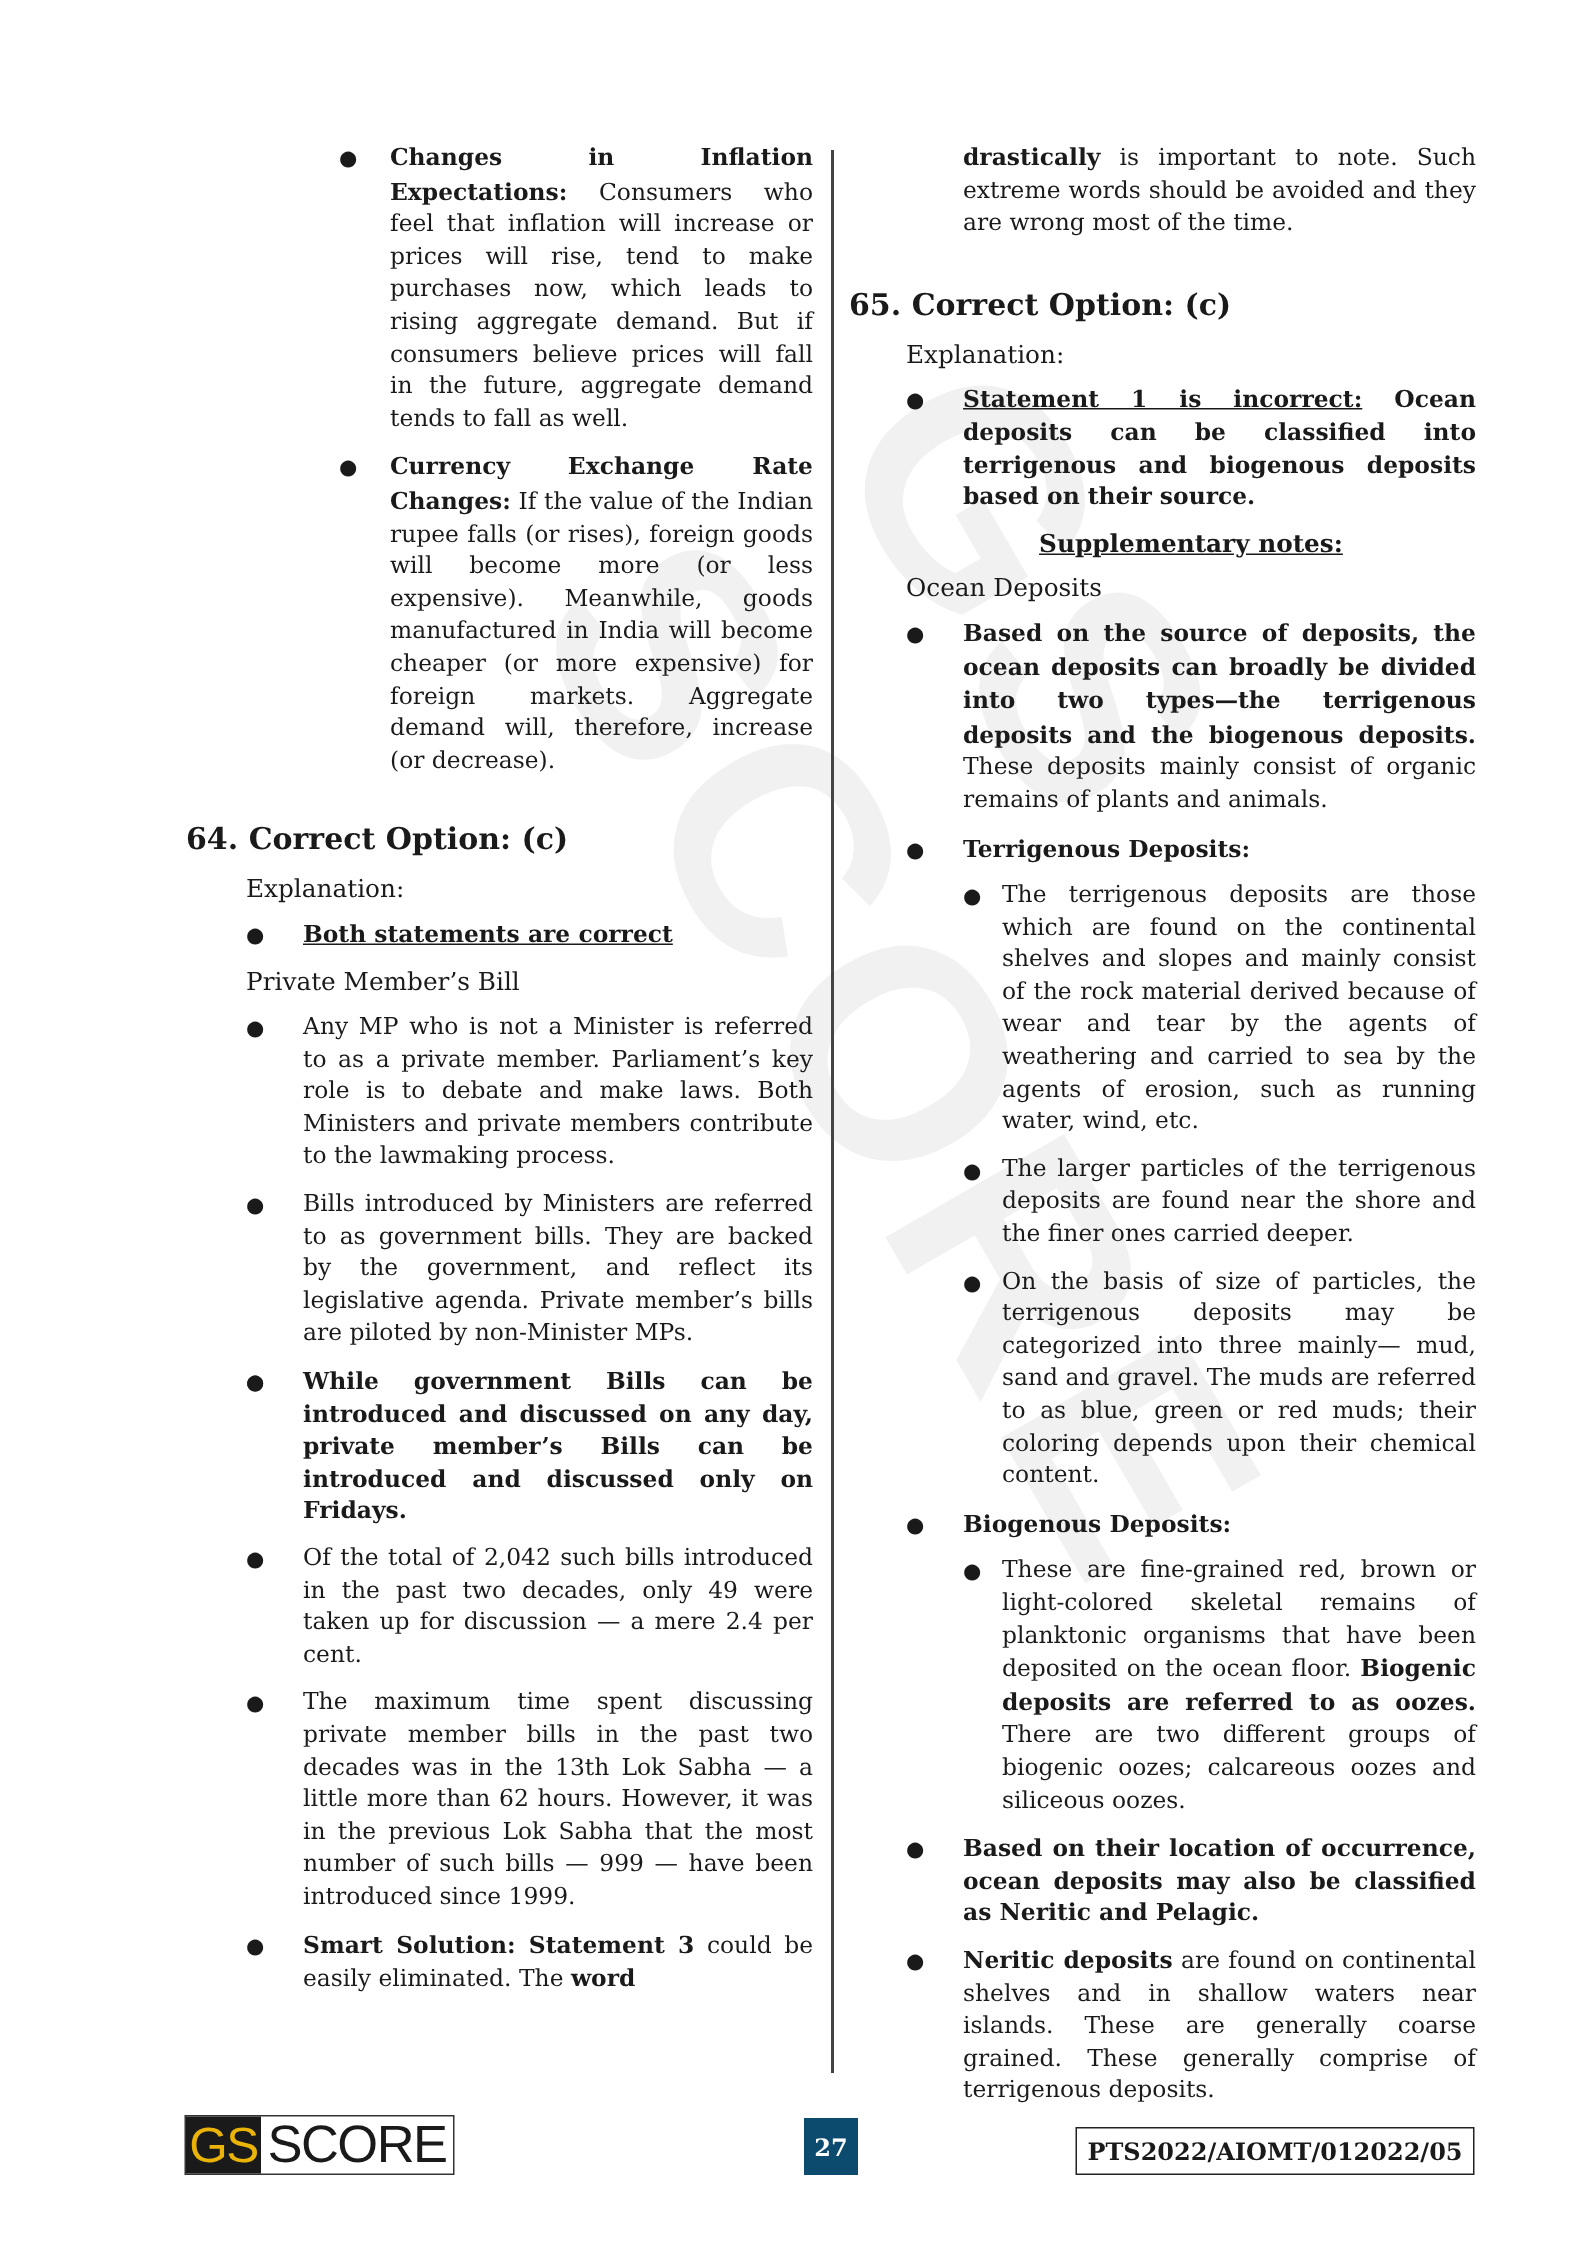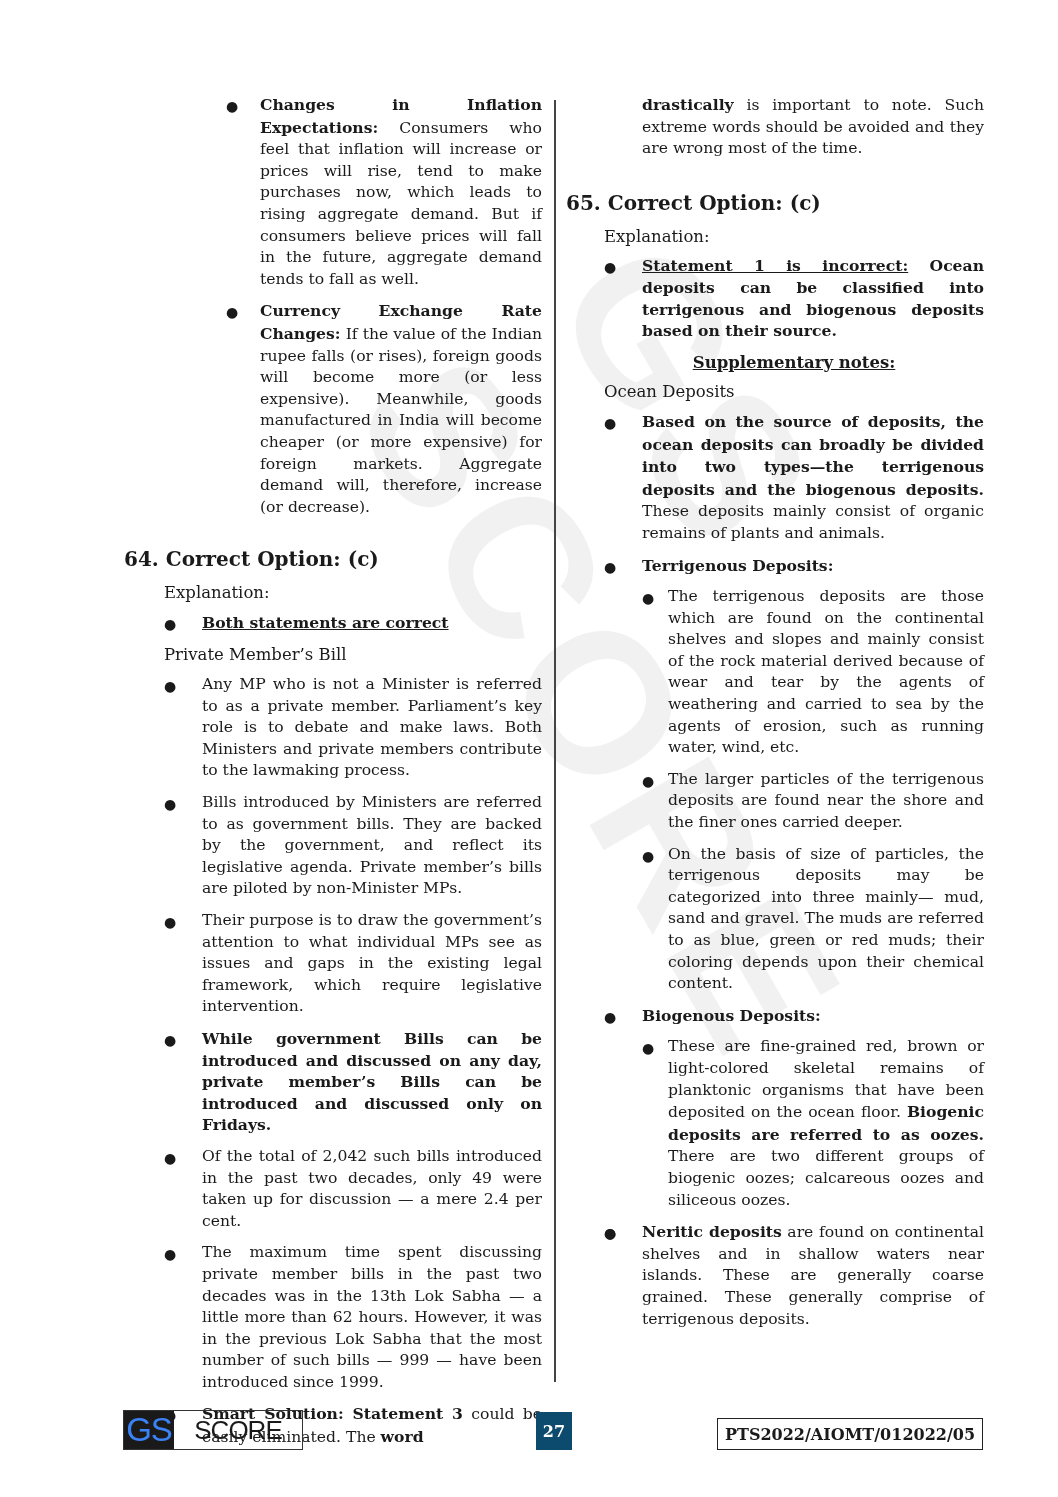--- a/index.html
+++ b/index.html
@@ -19,22 +19,22 @@
   .item .dot { position:absolute; left:-34px; top:2px; font-size:14px; }
   .item.l1 { padding-left:38px; }
   .item.l1 .dot { left:0; }
   .item.l2 { padding-left:64px; }
   .item.l2 .dot { left:38px; }
   .b { font-weight:bold; }
   .first-items .item { padding-left:34px; margin-left:-2px; }
   .first-items .item .dot { left:0; }
   .footer-logo { position:absolute; left:123px; top:1410px; width:178px; height:38px;
        border:1.5px solid #333; display:flex; font-family:"Liberation Sans",sans-serif; }
-  .logo-gs { background:#1a1a1a; color:#3b82f6; font-size:33px; width:50px; display:flex; align-items:center; justify-content:center; letter-spacing:-1px; }
-  .logo-score { color:#1a1a1a; font-size:26px; flex:1; display:flex; align-items:center; justify-content:center; letter-spacing:-1px; }
+  .logo-gs { background:#1a1a1a; color:#eab308; font-size:33px; width:50px; display:flex; align-items:center; justify-content:center; letter-spacing:-1px; }
+  .logo-score { color:#1a1a1a; font-size:35px; flex:1; display:flex; align-items:center; justify-content:center; letter-spacing:-1px; }
   .page-num { position:absolute; left:536px; top:1412px; width:36px; height:38px; background:#0c4a6e; color:#fff;
        font-weight:bold; font-size:16px; display:flex; align-items:center; justify-content:center; }
   .code-box { position:absolute; left:717px; top:1418px; width:264px; height:30px; border:1.5px solid #222;
        display:flex; align-items:center; justify-content:center; font-weight:bold; font-size:16px; }
 </style>
 </head>
 <body>
 
 <div class="watermark">GS SCORE</div>
 
@@ -67,21 +67,20 @@
   <div class="item l1">
     <span class="dot">●</span>
     <span>Any MP who is not a Minister is referred to as a private member. Parliament’s key role is to debate and make laws. Both Ministers and private members contribute to the lawmaking process.</span>
   </div>
   <div class="item l1">
     <span class="dot">●</span>
     <span>Bills introduced by Ministers are referred to as government bills. They are backed by the government, and reflect its legislative agenda. Private member’s bills are piloted by non-Minister MPs.</span>
   </div>
   <div class="item l1">
     <span class="dot">●</span>
-    <span>Their purpose is to draw the government’s attention to what individual MPs see as issues and gaps in the existing legal framework, which require legislative intervention.</span>
   </div>
   <div class="item l1 b">
     <span class="dot">●</span>
     <span>While government Bills can be introduced and discussed on any day, private member’s Bills can be introduced and discussed only on Fridays.</span>
   </div>
   <div class="item l1">
     <span class="dot">●</span>
     <span>Of the total of 2,042 such bills introduced in the past two decades, only 49 were taken up for discussion — a mere 2.4 per cent.</span>
   </div>
   <div class="item l1">
@@ -132,20 +131,21 @@
     <div class="item l1 b">
       <span class="dot">●</span>
       <span>Biogenous Deposits:</span>
     </div>
     <div class="item l2">
       <span class="dot">●</span>
       <span>These are fine-grained red, brown or light-colored skeletal remains of planktonic organisms that have been deposited on the ocean floor. </span><span class="b">Biogenic deposits are referred to as oozes.</span><span> There are two different groups of biogenic oozes; calcareous oozes and siliceous oozes.</span>
     </div>
     <div class="item l1 b">
       <span class="dot">●</span>
+      <span>Based on their location of occurrence, ocean deposits may also be classified as Neritic and Pelagic.</span>
     </div>
     <div class="item l1">
       <span class="dot">●</span>
       <span class="b">Neritic deposits</span><span> are found on continental shelves and in shallow waters near islands. These are generally coarse grained. These generally comprise of terrigenous deposits.</span>
     </div>
   </div>
 </div>
 
 <div class="footer-logo">
   <span class="logo-gs">GS</span>

